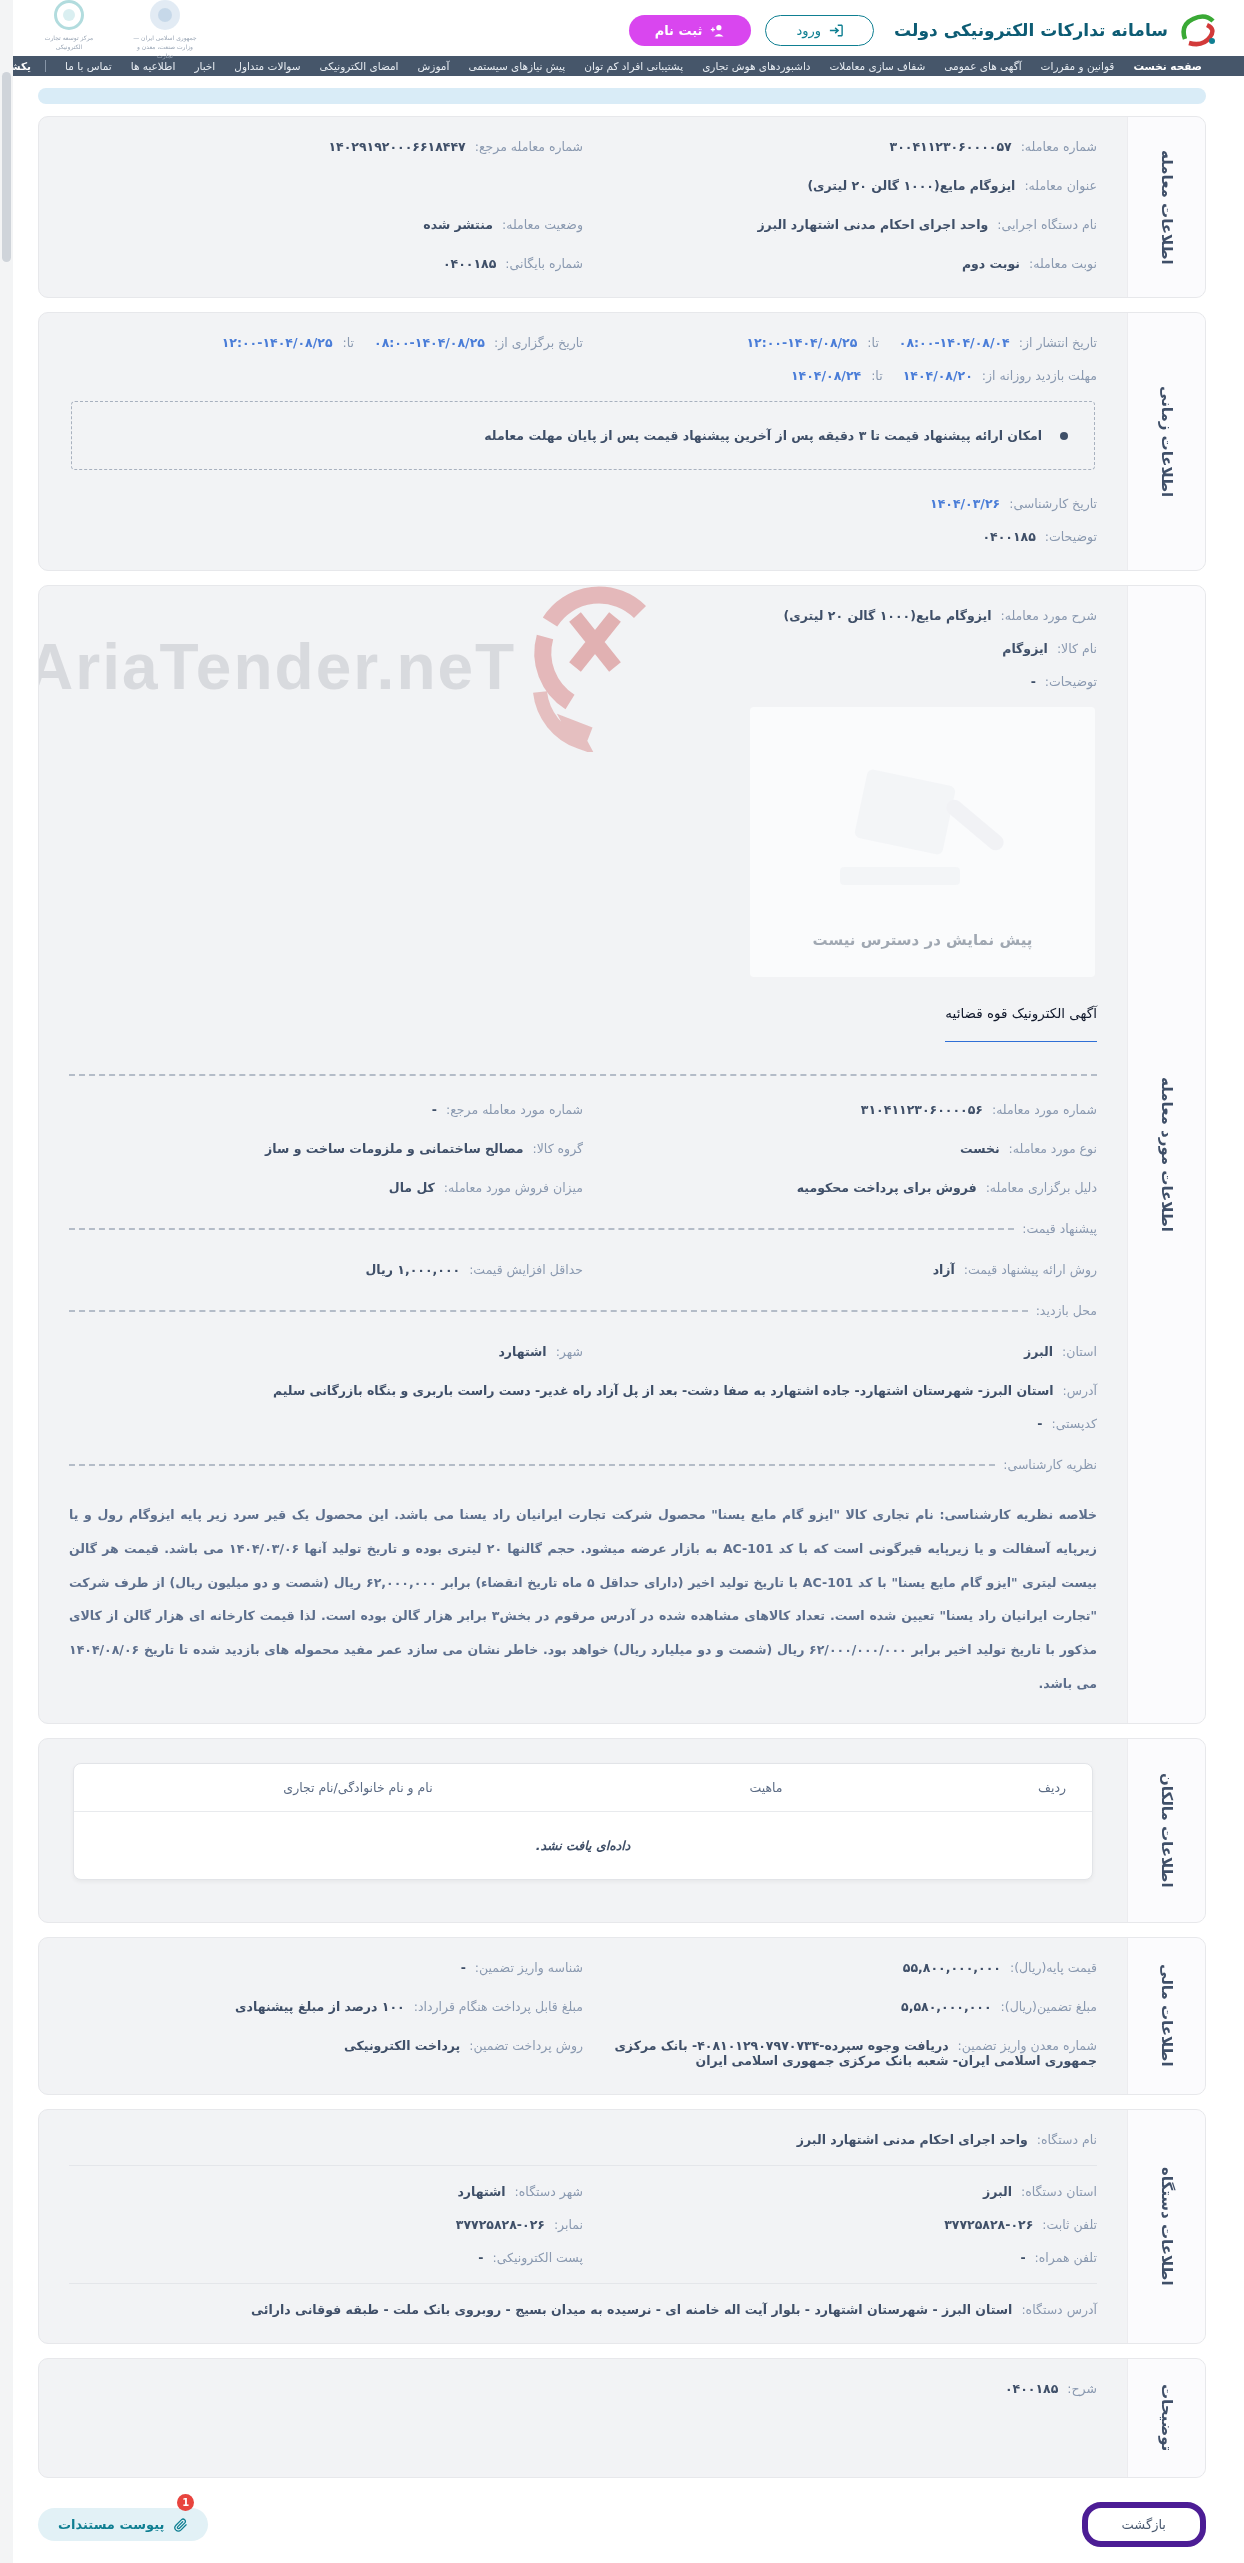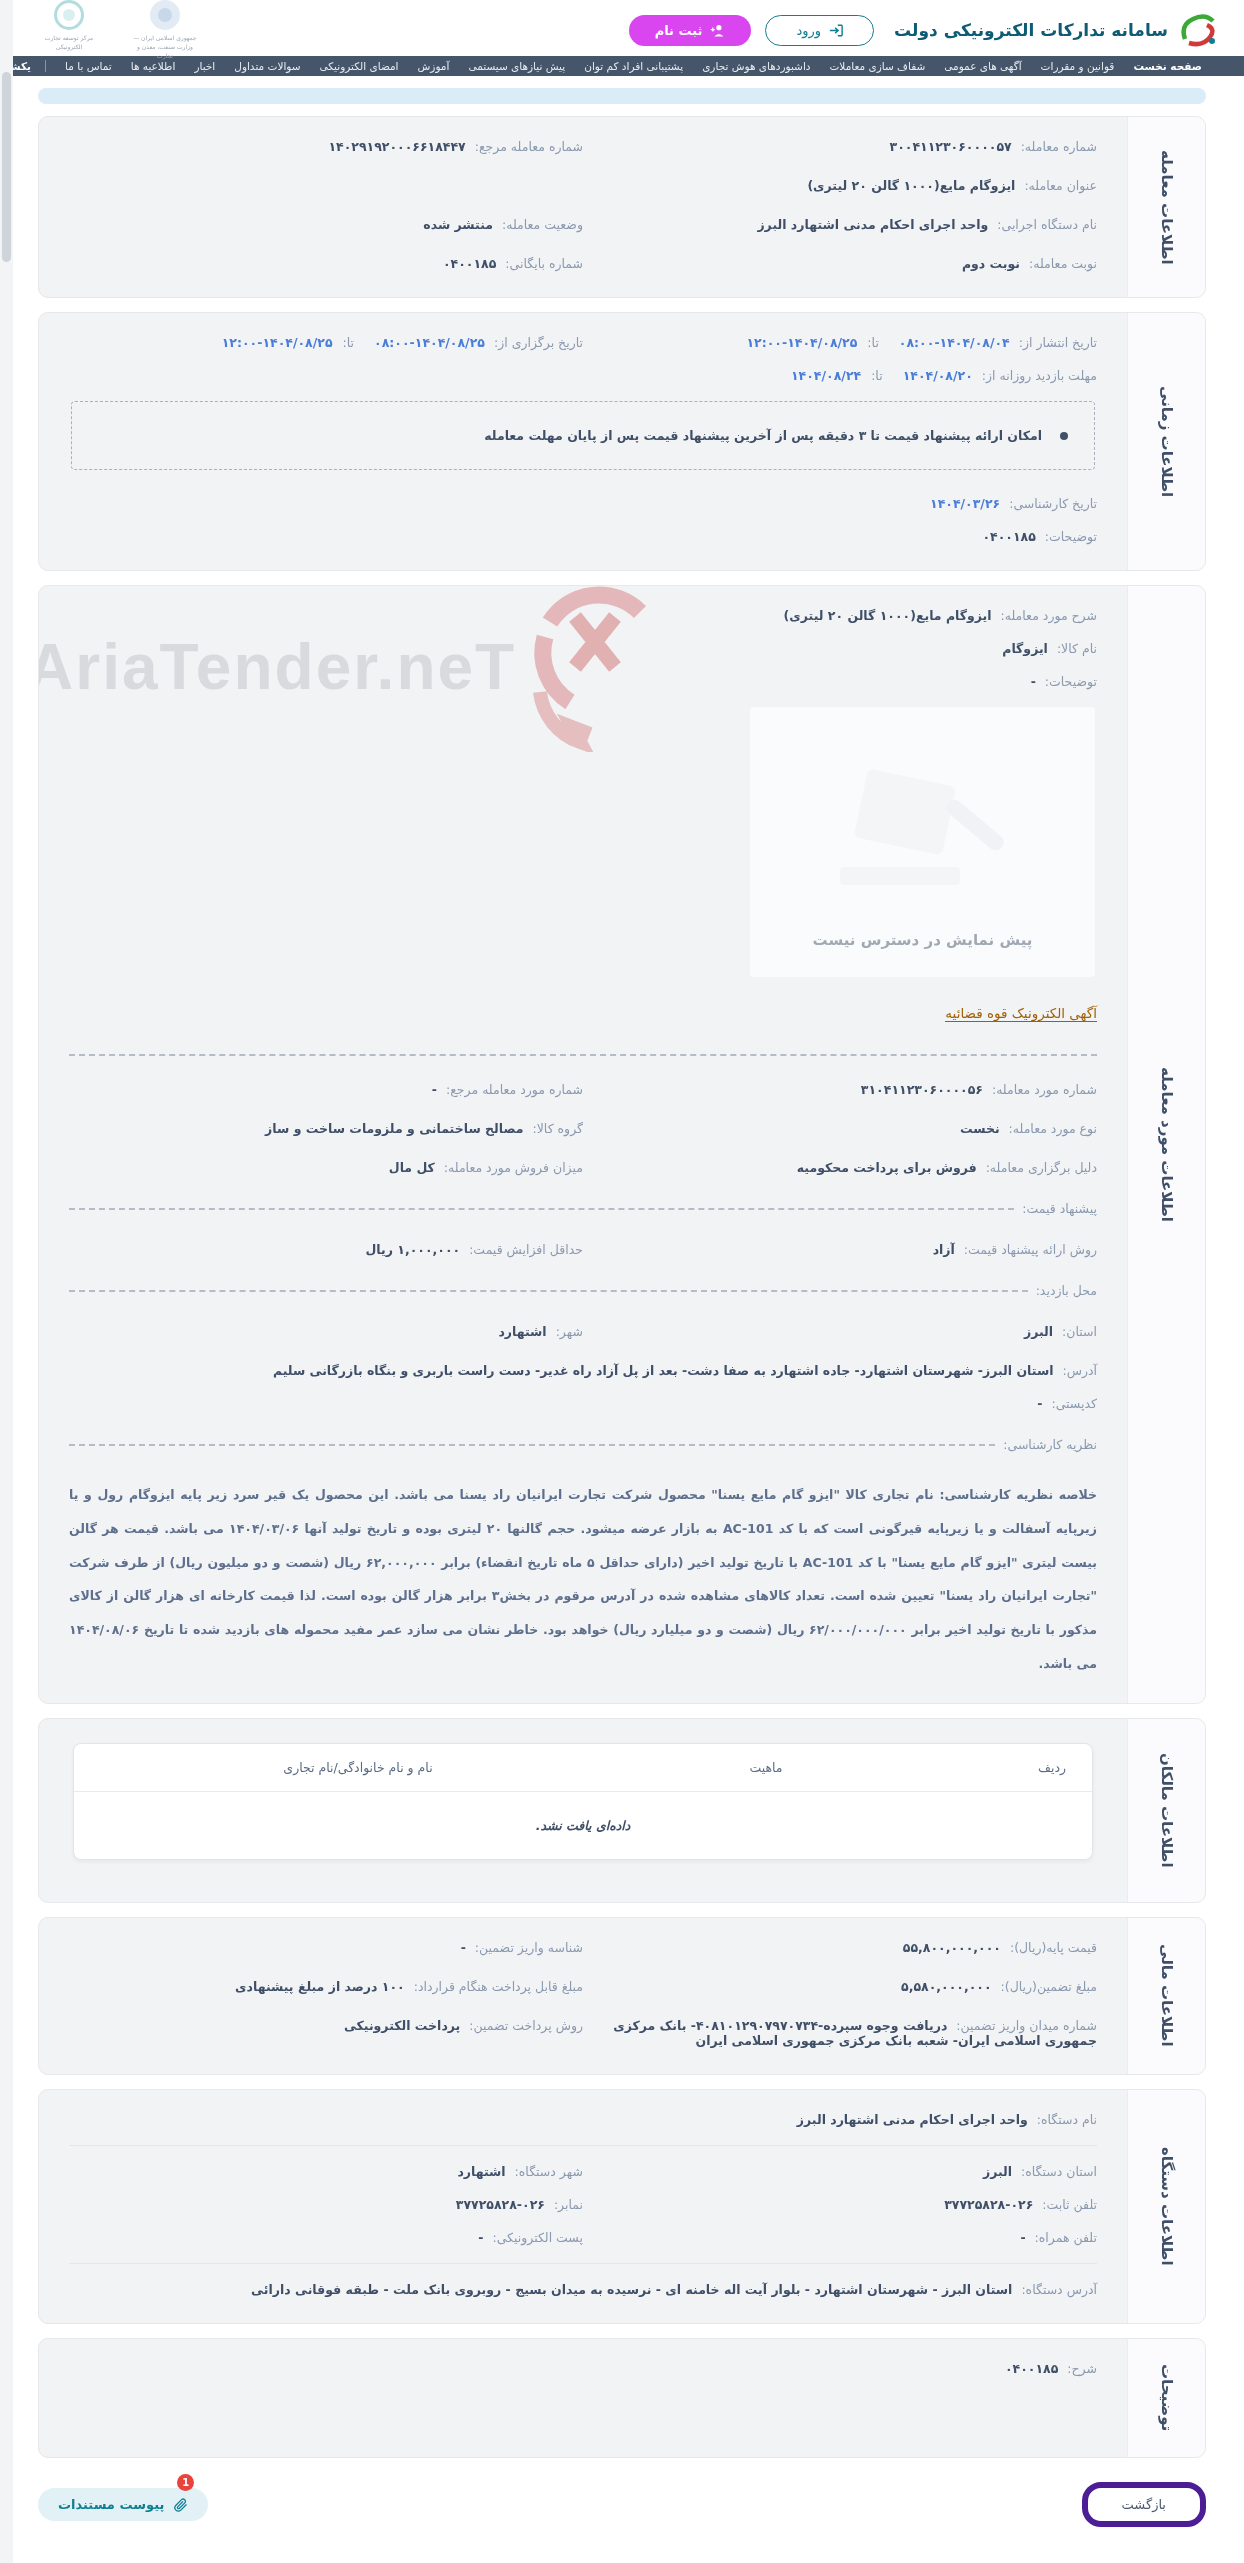--- a/index.html
+++ b/index.html
@@ -73,22 +73,22 @@
   .dash-line { border-top:2px dashed #b4bcc8; margin:26px 0; }
   
   .preview-box {
     width:345px; height:270px; background:#fafbfc; border-radius:4px; margin:6px 2px 20px 0;
     position:relative; display:flex; align-items:flex-end; justify-content:center; padding-bottom:28px;
     z-index:2;
   }
   .preview-caption { font-weight:bold; color:#a0a8b2; font-size:15px; }
   .gavel { position:absolute; top:40px; left:70px; opacity:.5; }
   .judiciary-link {
-    display:inline-block; color:#a16207; font-size:13.5px; margin:8px 0 6px 0;
-    border-bottom:1.5px solid #2f6fd6; padding-bottom:0; cursor:pointer;
+    display:inline-block; color:#0f172a; font-size:13.5px; margin:8px 0 6px 0;
+    border-bottom:1.5px solid #2f6fd6; padding-bottom:20px; cursor:pointer;
   }
   .expert-text {
     color:#5d6f8d; font-weight:bold; font-size:12.5px; line-height:2.7; text-align:justify; margin-top:6px;
   }
   .watermark {
     position:absolute; top:-4px; left:-12px; display:flex; align-items:center; gap:4px;
     pointer-events:none; z-index:3; opacity:.85;
   }
   .watermark-text {
     font-size:64px; font-weight:bold; color:rgba(163,166,173,.38); letter-spacing:2px;
@@ -440,21 +440,21 @@
           <span class="lbl">مبلغ تضمین(ریال):</span>
           <span class="val">۵,۵۸۰,۰۰۰,۰۰۰</span>
         </div>
         <div class="kv">
           <span class="lbl">مبلغ قابل پرداخت هنگام قرارداد:</span>
           <span class="val">۱۰۰ درصد از مبلغ پیشنهادی</span>
         </div>
       </div>
       <div class="kv-row">
         <div class="kv">
-          <span class="lbl">شماره میدان واریز تضمین:</span>
+          <span class="lbl">شماره معدن واریز تضمین:</span>
           <span class="val">دریافت وجوه سپرده-۴۰۸۱۰۱۲۹۰۷۹۷۰۷۳۴- بانک مرکزی جمهوری اسلامی ایران- شعبه بانک مرکزی جمهوری اسلامی ایران</span>
         </div>
         <div class="kv">
           <span class="lbl">روش پرداخت تضمین:</span>
           <span class="val">پرداخت الکترونیکی</span>
         </div>
       </div>
     </div>
   </section>
 

